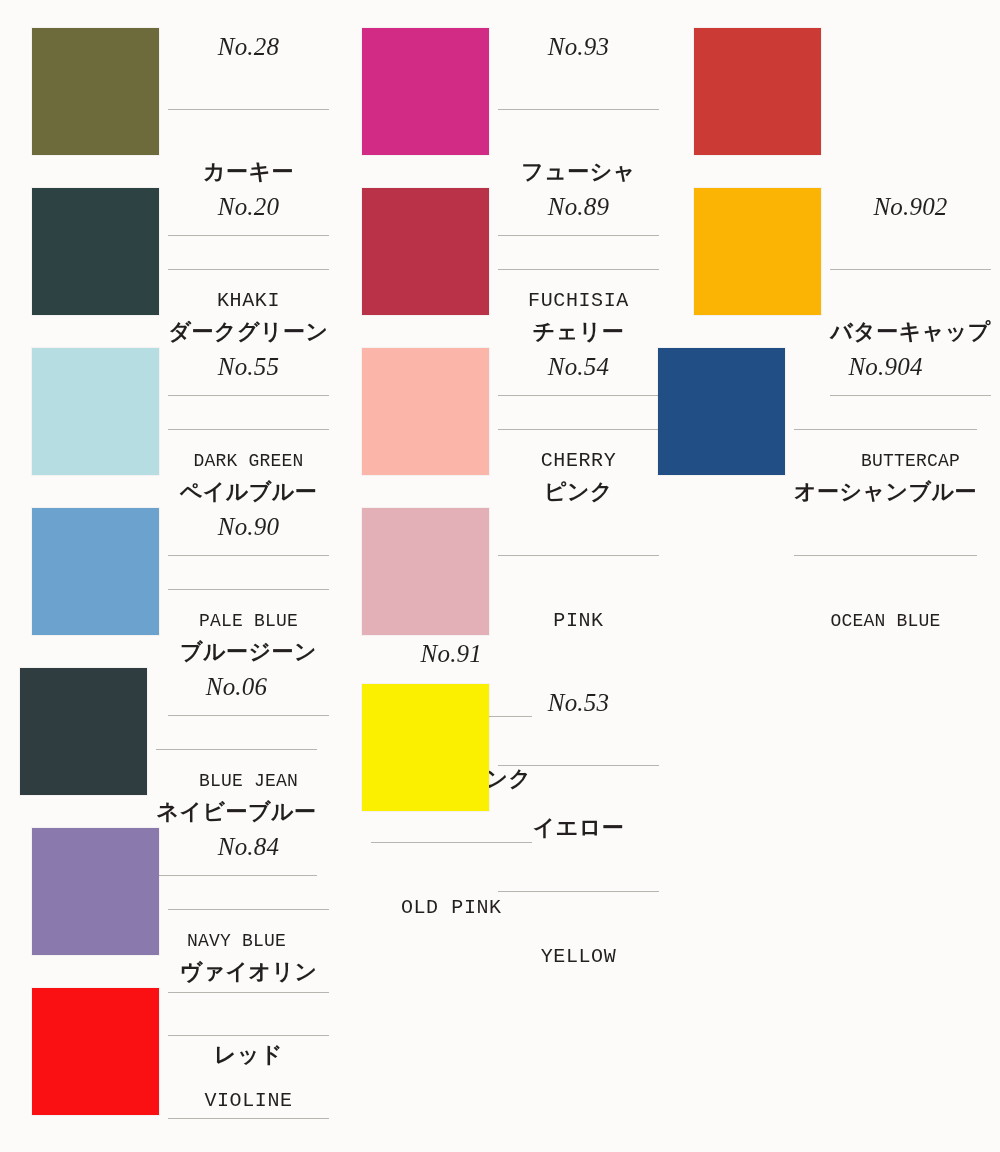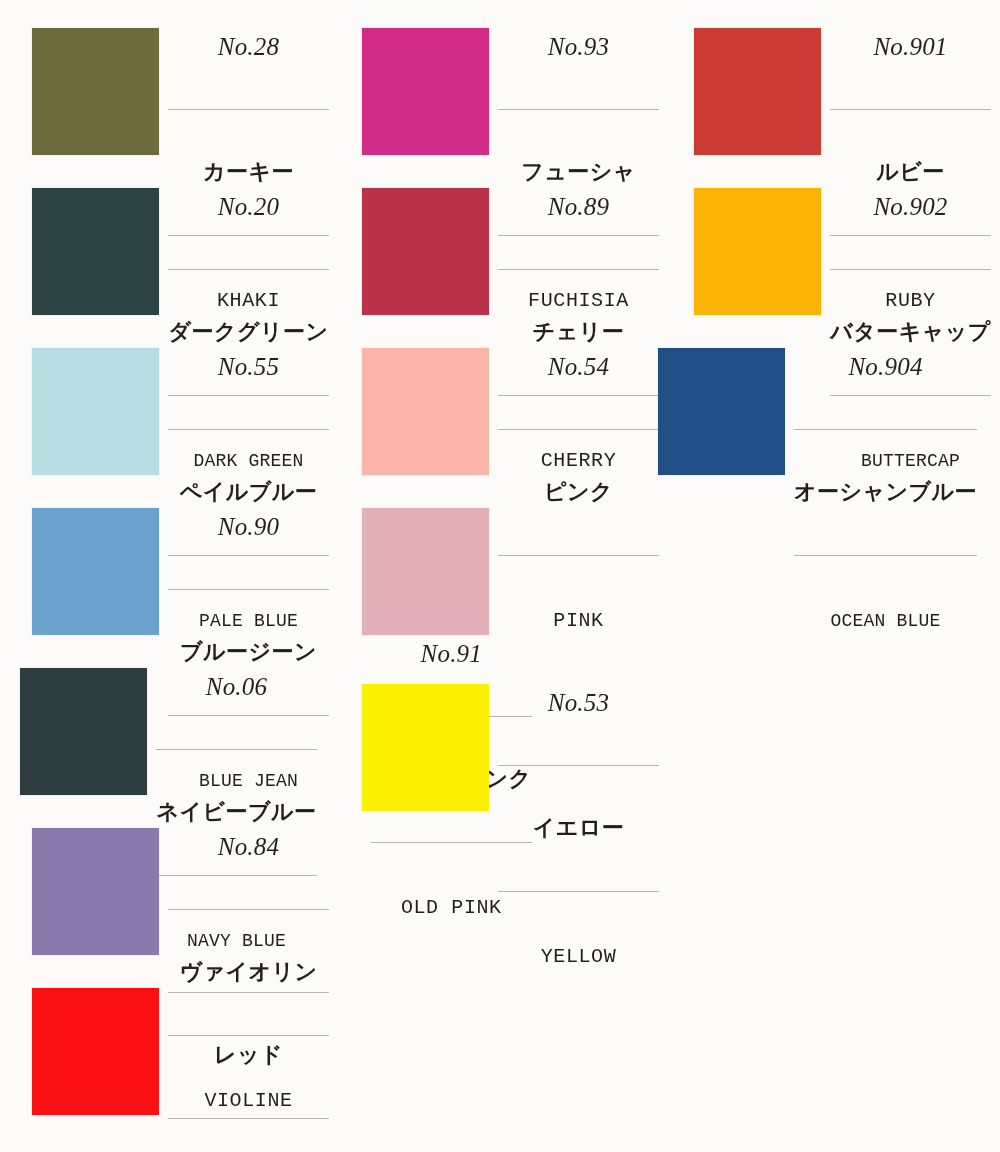--- a/index.html
+++ b/index.html
@@ -110,27 +110,20 @@
       <div class="chip-info">
         <div class="chip-code">No.93</div>
         <div class="rule"></div>
         <div class="chip-name-ja">フューシャ</div>
         <div class="rule"></div>
         <div class="chip-name-en">FUCHISIA</div>
       </div>
     </div>
     <div class="swatch-cell" style="left: 694px; top: 28px;">
       <div class="color-chip" style="background: rgb(204, 58, 53);"></div>
-      <div class="chip-info">
-        <div class="chip-code">No.901</div>
-        <div class="rule"></div>
-        <div class="chip-name-ja">ルビー</div>
-        <div class="rule"></div>
-        <div class="chip-name-en">RUBY</div>
-      </div>
     </div>
     <div class="swatch-cell" style="left: 32px; top: 188px;">
       <div class="color-chip" style="background: rgb(44, 66, 67);"></div>
       <div class="chip-info">
         <div class="chip-code">No.20</div>
         <div class="rule"></div>
         <div class="chip-name-ja">ダークグリーン</div>
         <div class="rule"></div>
         <div class="chip-name-en tight">DARK GREEN</div>
       </div>

